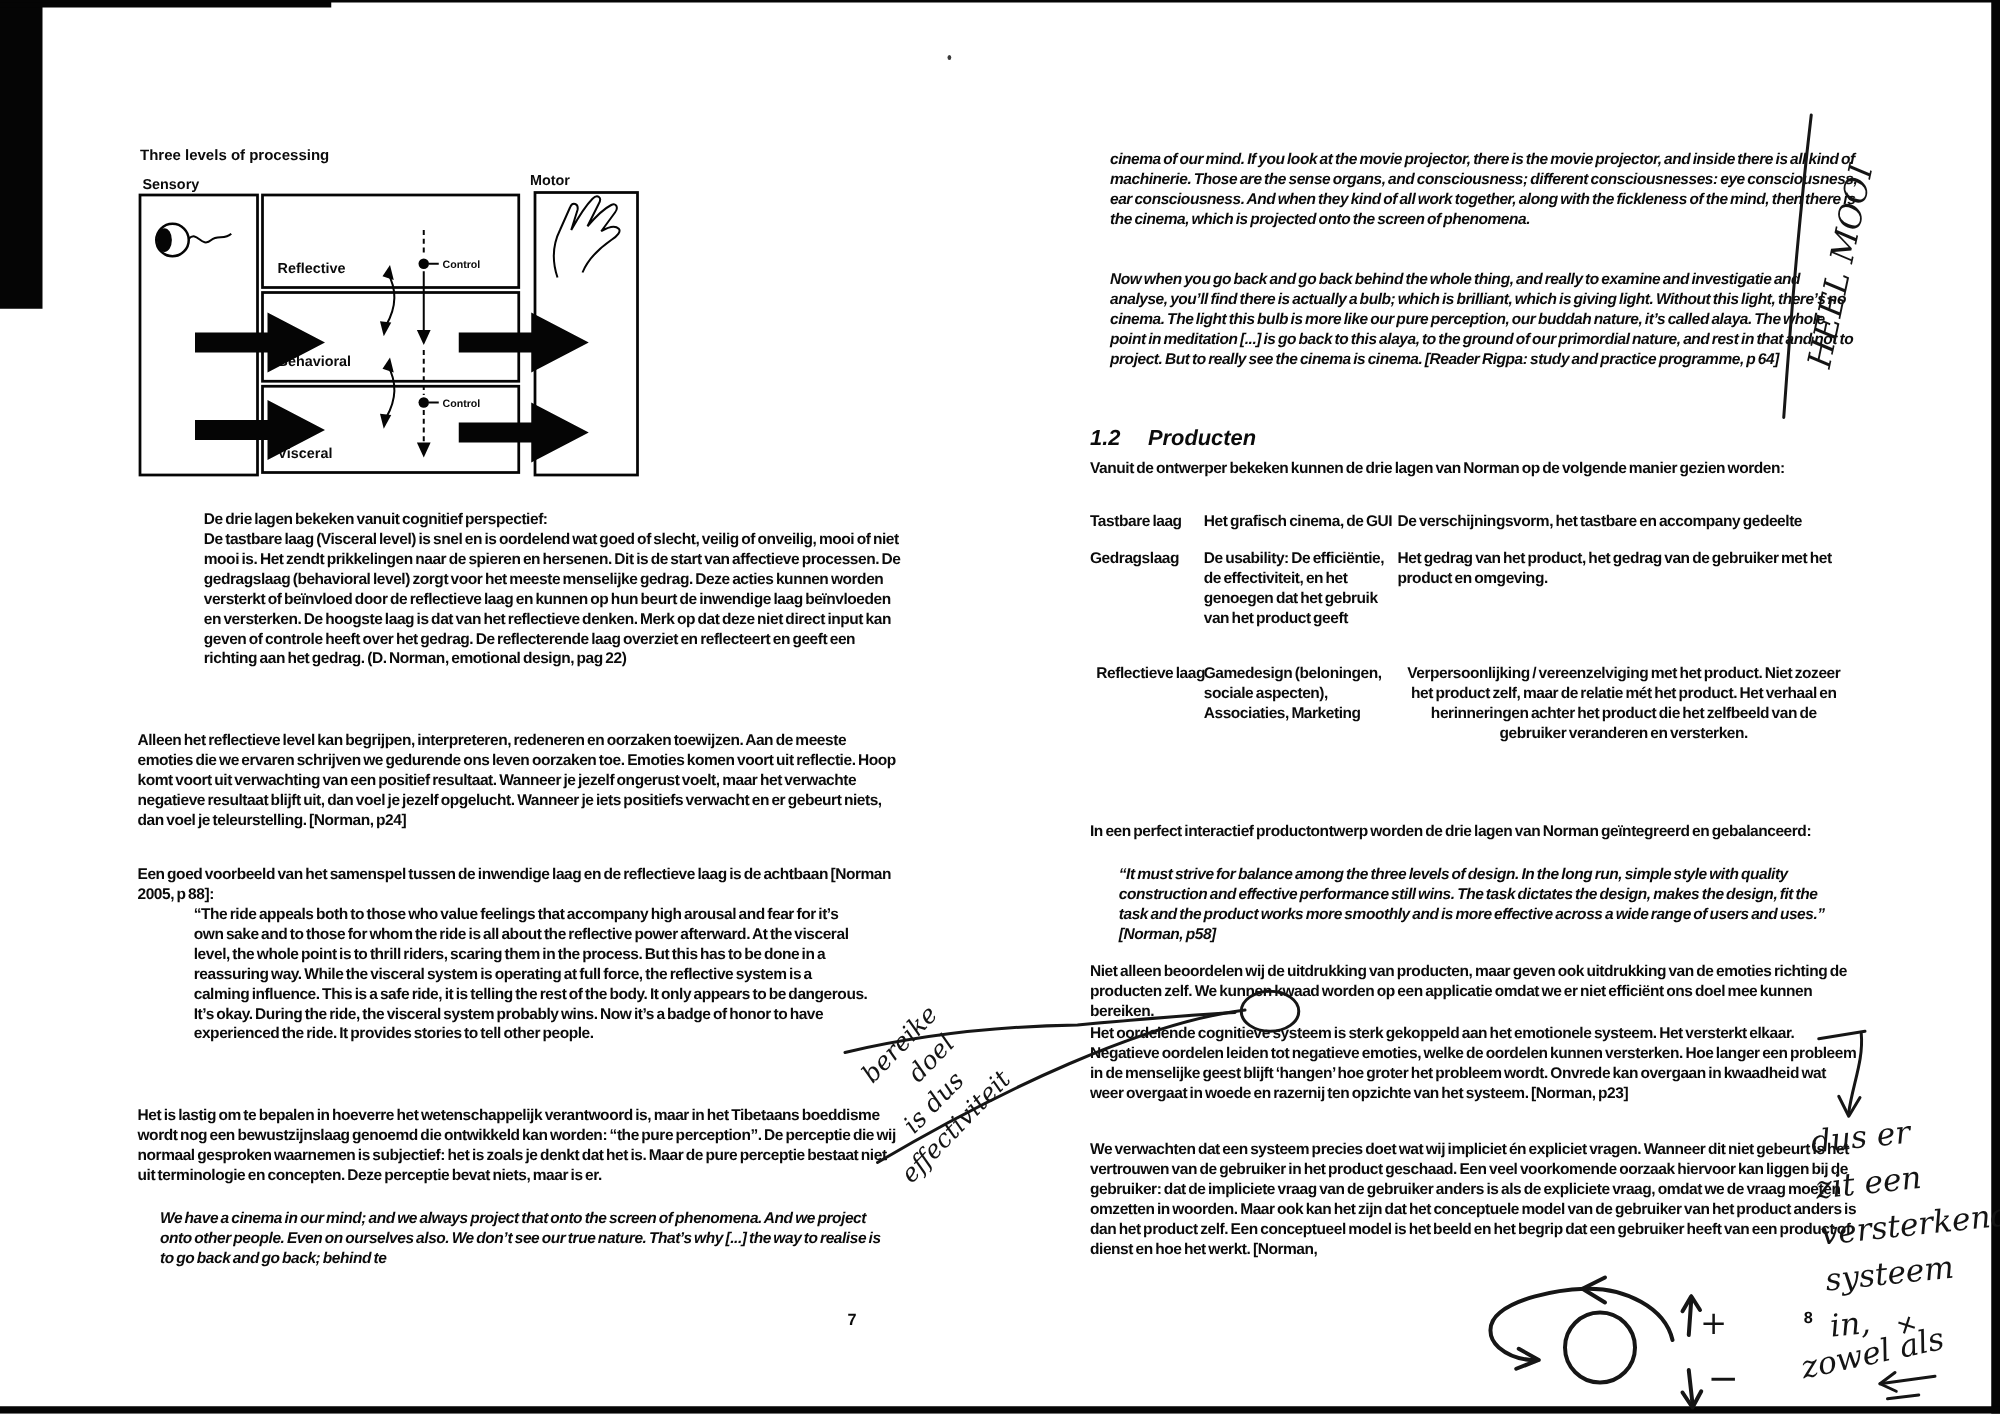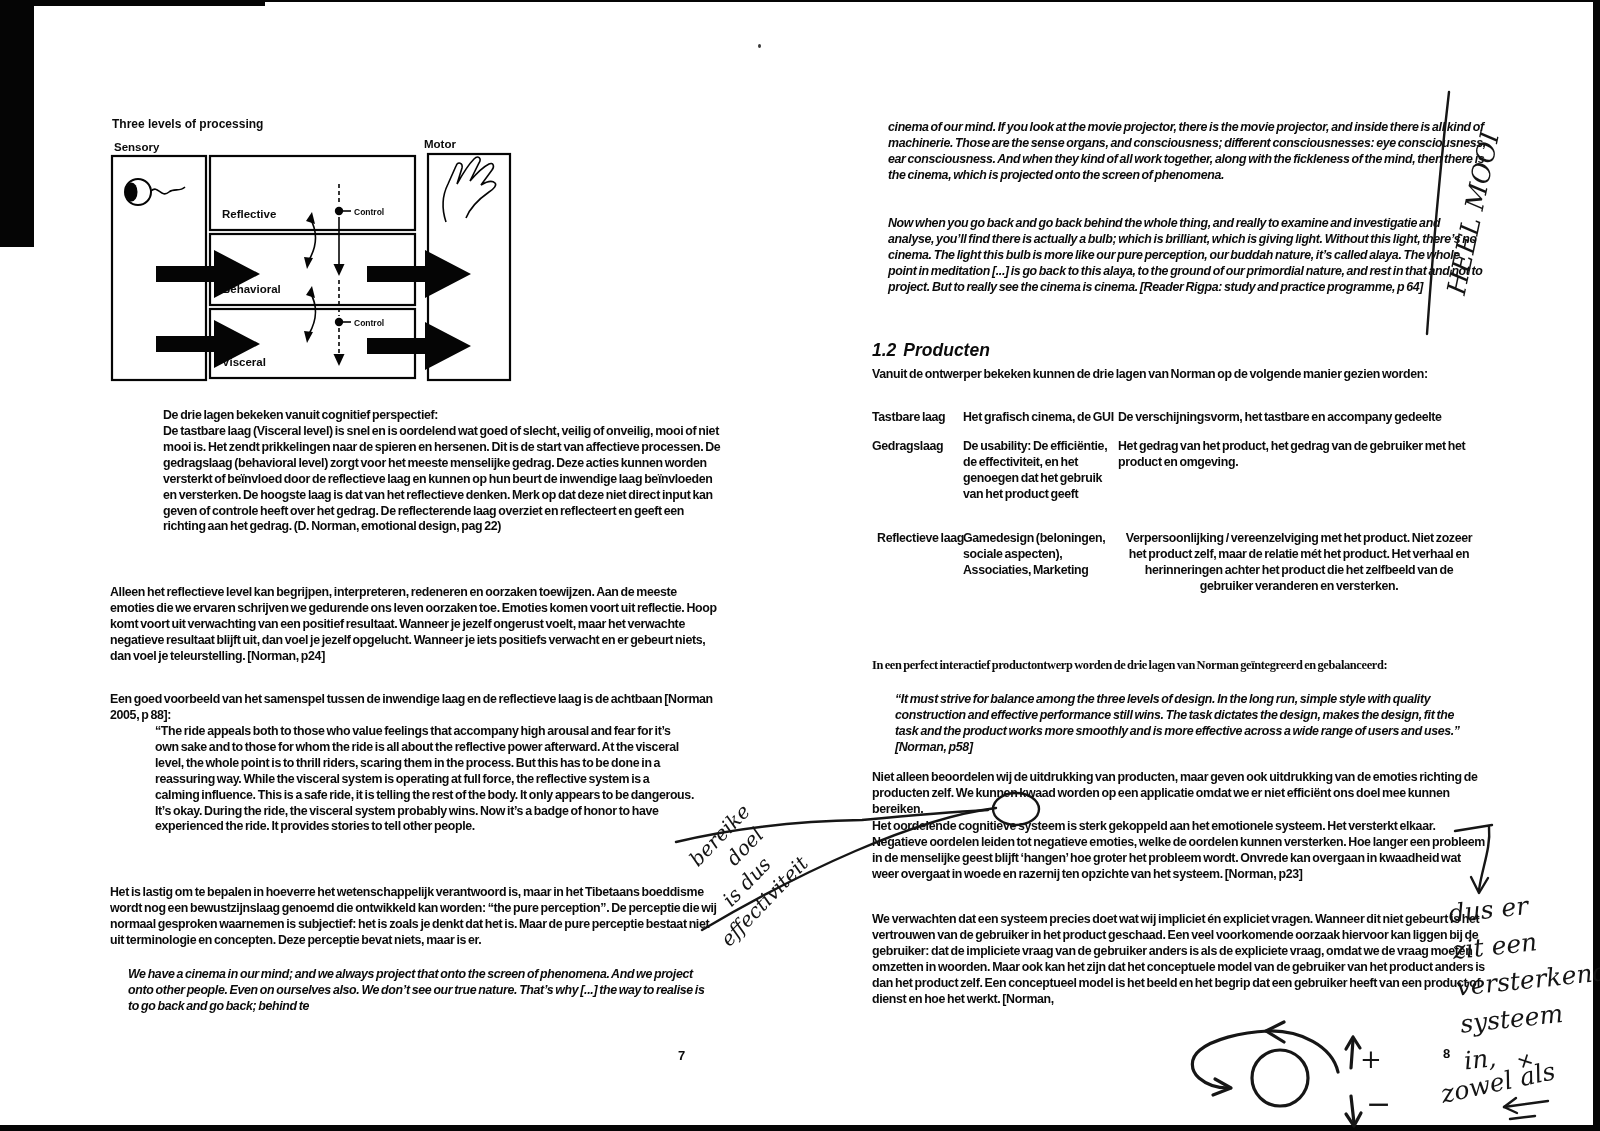--- a/index.html
+++ b/index.html
@@ -8,21 +8,21 @@
   
   .t{position:absolute;font-family:"Liberation Sans",sans-serif;font-weight:700;
      font-size:12.4px;line-height:15.9px;color:#0b0b0b;letter-spacing:-0.35px;
      word-spacing:-1.1px;}
   .it{font-style:italic;}
   .pgnum{font-size:13px;}
 
   
   #rh{position:absolute;left:872px;top:340px;font-family:"Liberation Sans",sans-serif;
       font-weight:700;font-style:italic;font-size:17.5px;color:#0b0b0b;}
-  #rh .hnum{margin-right:7px;font-style:italic;}
+  #rh .hnum{margin-right:22px;font-style:italic;}
 
   
 
   
   .artifact{position:absolute;background:#050505;}
 
   
   #diagram{position:absolute;left:108px;top:114px;}
   #diagram .box{fill:none;stroke:#050505;stroke-width:2.2;}
   #diagram .ln{fill:none;stroke:#050505;stroke-width:2;}
@@ -158,21 +158,21 @@
 <div class="t" style="left:1118px;top:410px;width:362px;">De verschijningsvorm, het tastbare en accompany gedeelte</div>
 
 <div class="t" style="left:872px;top:439px;width:92px;">Gedragslaag</div>
 <div class="t" style="left:963px;top:439px;width:152px;">De usability: De efficiëntie, de effectiviteit, en het genoegen dat het gebruik van het product geeft</div>
 <div class="t" style="left:1118px;top:439px;width:362px;">Het gedrag van het product, het gedrag van de gebruiker met het product en omgeving.</div>
 
 <div class="t" style="left:872px;top:531px;width:92px;text-align:right;">Reflectieve laag</div>
 <div class="t" style="left:963px;top:531px;width:155px;">Gamedesign (beloningen, sociale aspecten), Associaties, Marketing</div>
 <div class="t" style="left:1118px;top:531px;width:362px;text-align:center;">Verpersoonlijking / vereenzelviging met het product. Niet zozeer het product zelf, maar de relatie mét het product. Het verhaal en herinneringen achter het product die het zelfbeeld van de gebruiker veranderen en versterken.</div>
 
-<div class="t" style="left:872px;top:658px;width:612px;font-family:Liberation Serif, serif;">In een perfect interactief productontwerp worden de drie lagen van Norman geïntegreerd en gebalanceerd:</div>
+<div class="t" style="left:872px;top:658px;width:612px;">In een perfect interactief productontwerp worden de drie lagen van Norman geïntegreerd en gebalanceerd:</div>
 <div class="t it" style="left:895px;top:692px;width:580px;">“It must strive for balance among the three levels of design. In the long run, simple style with quality construction and effective performance still wins. The task dictates the design, makes the design, fit the task and the product works more smoothly and is more effective across a wide range of users and uses.” [Norman, p58]</div>
 
 <div class="t" style="left:872px;top:770px;width:614px;">Niet alleen beoordelen wij de uitdrukking van producten, maar geven ook uitdrukking van de emoties richting de producten zelf. We kunnen kwaad worden op een applicatie omdat we er niet efficiënt ons doel mee kunnen bereiken.</div>
 <div class="t" style="left:872px;top:819px;width:614px;">Het oordelende cognitieve systeem is sterk gekoppeld aan het emotionele systeem. Het versterkt elkaar. Negatieve oordelen leiden tot negatieve emoties, welke de oordelen kunnen versterken. Hoe langer een probleem in de menselijke geest blijft ‘hangen’ hoe groter het probleem wordt. Onvrede kan overgaan in kwaadheid wat weer overgaat in woede en razernij ten opzichte van het systeem. [Norman, p23]</div>
 
 <div class="t" style="left:872px;top:912px;width:614px;">We verwachten dat een systeem precies doet wat wij impliciet én expliciet vragen. Wanneer dit niet gebeurt is het vertrouwen van de gebruiker in het product geschaad. Een veel voorkomende oorzaak hiervoor kan liggen bij de gebruiker: dat de impliciete vraag van de gebruiker anders is als de expliciete vraag, omdat we de vraag moeten omzetten in woorden. Maar ook kan het zijn dat het conceptuele model van de gebruiker van het product anders is dan het product zelf. Een conceptueel model is het beeld en het begrip dat een gebruiker heeft van een product of dienst en hoe het werkt. [Norman,</div>
 
 <div class="t pgnum" style="left:1443px;top:1046px;">8</div>
 
 <svg id="annot-overlay" width="1600" height="1131" viewBox="0 0 1600 1131">

